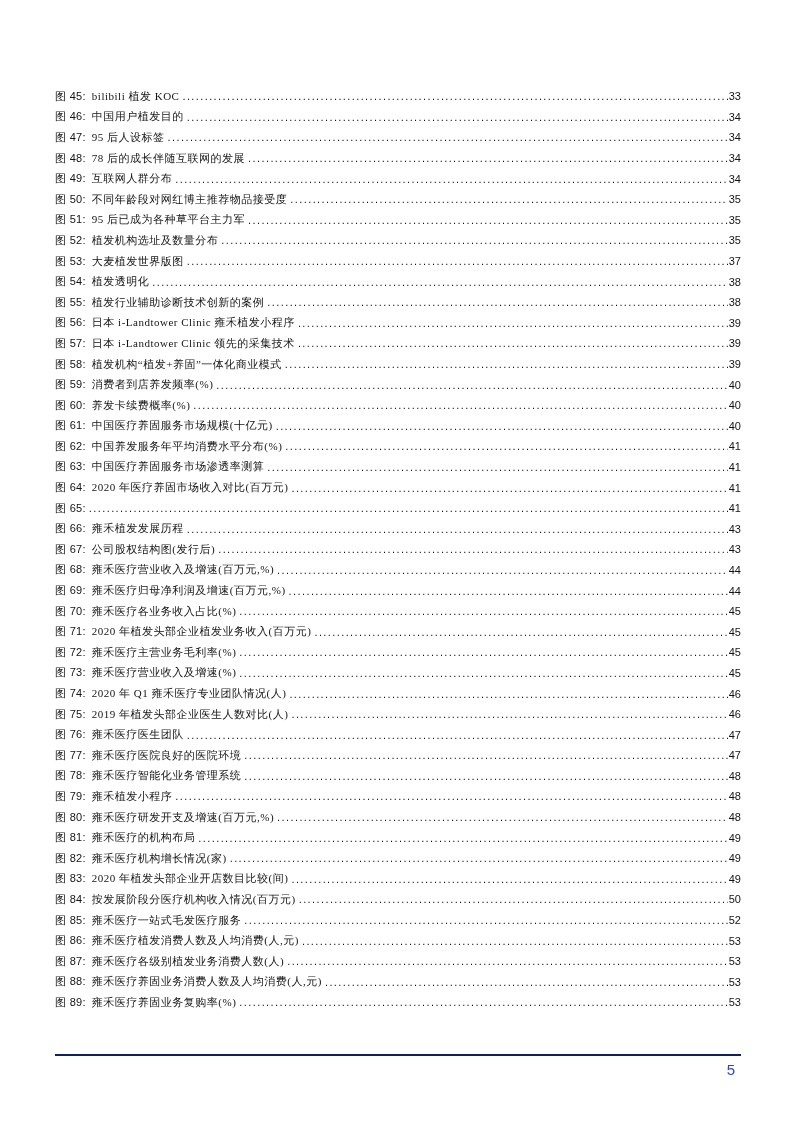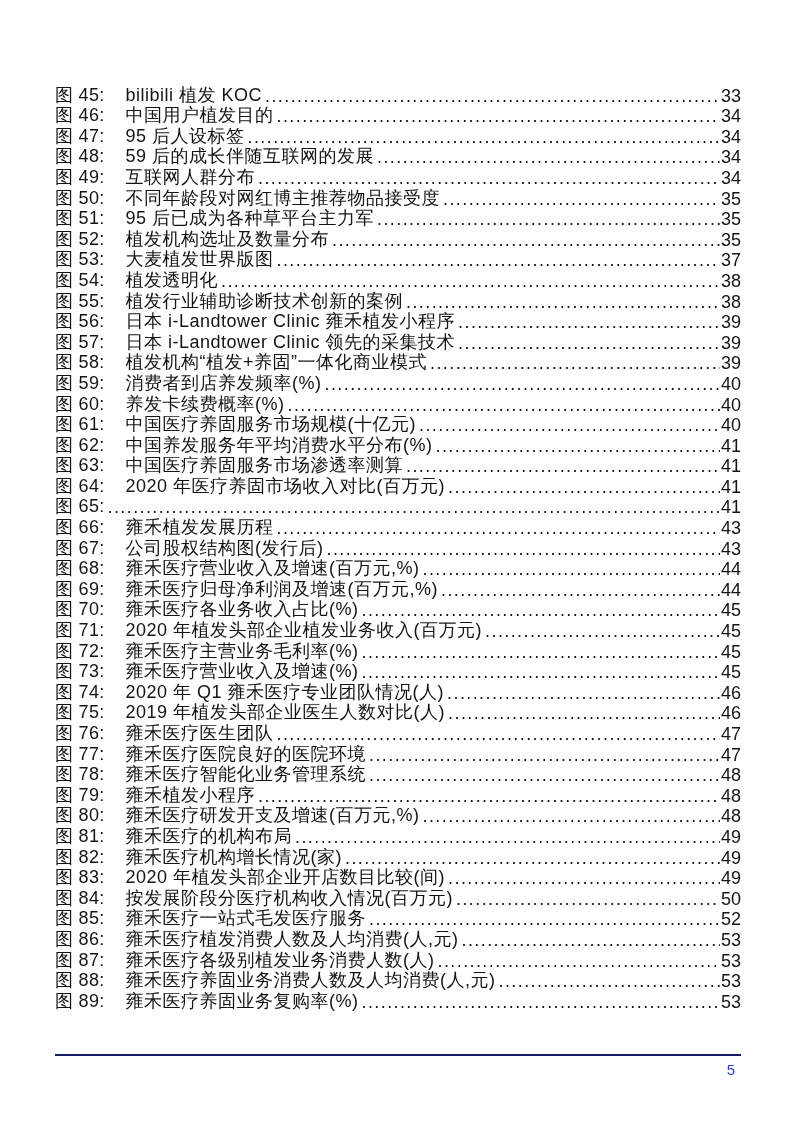--- a/index.html
+++ b/index.html
@@ -13,33 +13,34 @@
     color: #141414;
   }
   .toc {
     position: absolute;
     left: 55px;
     right: 52px;
     top: 86px;
   }
   .toc-row {
     display: flex;
-    align-items: flex-end;
+    align-items: center;
     height: 20.6px;
-    font-size: 18px;
+    font-size: 11px;
     white-space: nowrap;
   }
   .toc-label {
     flex: 0 0 auto;
     letter-spacing: 0.3px;
   }
   .toc-title {
     flex: 0 0 auto;
-    margin-left: 21px;
+    margin-left: 6px;
     letter-spacing: 0.5px;
+    font-family: Liberation Serif, serif;
   }
   .toc-leader {
     flex: 1 1 auto;
     overflow: hidden;
     white-space: nowrap;
     margin: 0 1px 0 3px;
     min-width: 8px;
   }
   .toc-leader::after {
     content: "..........................................................................................................................................................................................................................................................................";
@@ -88,21 +89,21 @@
 
     <div class="toc-row">
       <span class="toc-label">图 47:</span>
       <span class="toc-title">95 后人设标签</span>
       <span class="toc-leader"></span>
       <span class="toc-page">34</span>
     </div>
 
     <div class="toc-row">
       <span class="toc-label">图 48:</span>
-      <span class="toc-title">59 后的成长伴随互联网的发展</span>
+      <span class="toc-title">78 后的成长伴随互联网的发展</span>
       <span class="toc-leader"></span>
       <span class="toc-page">34</span>
     </div>
 
     <div class="toc-row">
       <span class="toc-label">图 49:</span>
       <span class="toc-title">互联网人群分布</span>
       <span class="toc-leader"></span>
       <span class="toc-page">34</span>
     </div>

